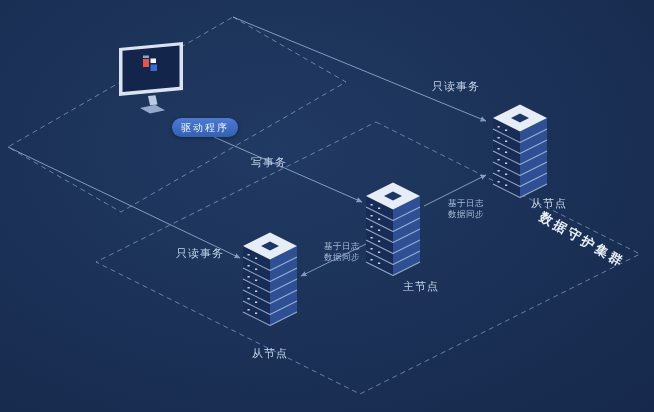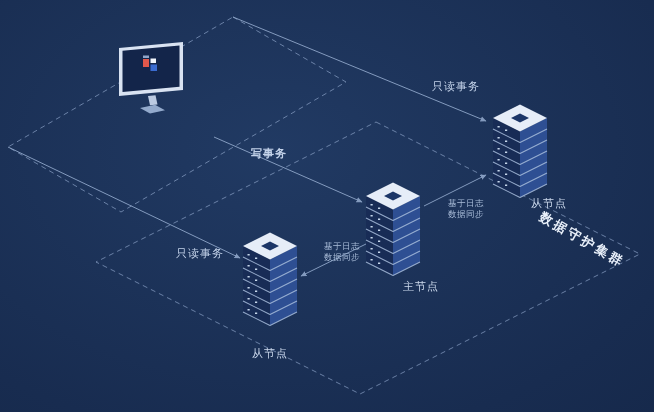--- a/index.html
+++ b/index.html
@@ -89,23 +89,26 @@
       <polygon points="3.5,8.7 60.5,3.4 60.5,44.8 3.5,50.1" fill="#13254a"></polygon>
       <rect x="24" y="13.5" width="6" height="2.5" fill="#8fa6c9"></rect>
       <rect x="24" y="17" width="6" height="8" fill="#e0584c"></rect>
       <rect x="31.5" y="16.5" width="5.5" height="4.5" fill="#f2f6fc"></rect>
       <rect x="31.5" y="22.5" width="6.5" height="6.5" fill="#3a6bd0"></rect>
       <polygon points="29,54 36.5,53.3 38.5,62.5 31,63.2" fill="#bccbe2"></polygon>
       <polygon points="21,66 36,62.8 46,68.2 31,71.5" fill="#93aacc"></polygon>
     </g>
   </svg>
 
+  <div class="badge">
+    <span>驱动程序</span>
+  </div>
 
   <div class="lbl" style="left:424px;top:79px;width:64px;text-align:center;">只读事务</div>
-  <div class="lbl" style="left:246px;top:146px;width:46px;text-align:center;font-weight:bold;">写事务</div>
+  <div class="lbl" style="left:246px;top:155px;width:46px;text-align:center;">写事务</div>
   <div class="lbl" style="left:168px;top:246px;width:64px;text-align:center;">只读事务</div>
 
   <div class="lbl sync" style="left:304px;top:241px;width:56px;">
     <div>基于日志</div>
     <div>数据同步</div>
   </div>
   <div class="lbl sync" style="left:428px;top:198px;width:56px;">
     <div>基于日志</div>
     <div>数据同步</div>
   </div>

